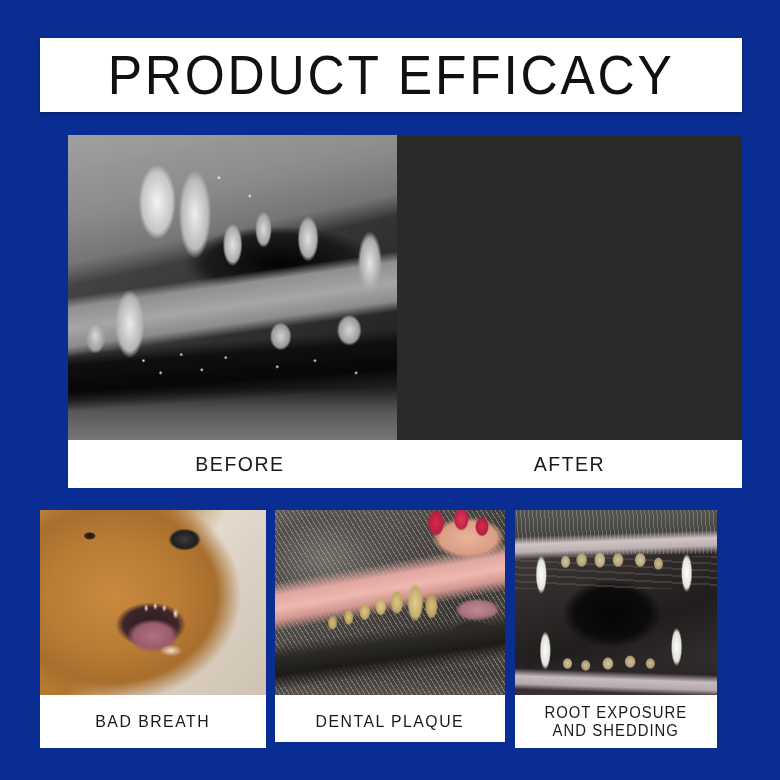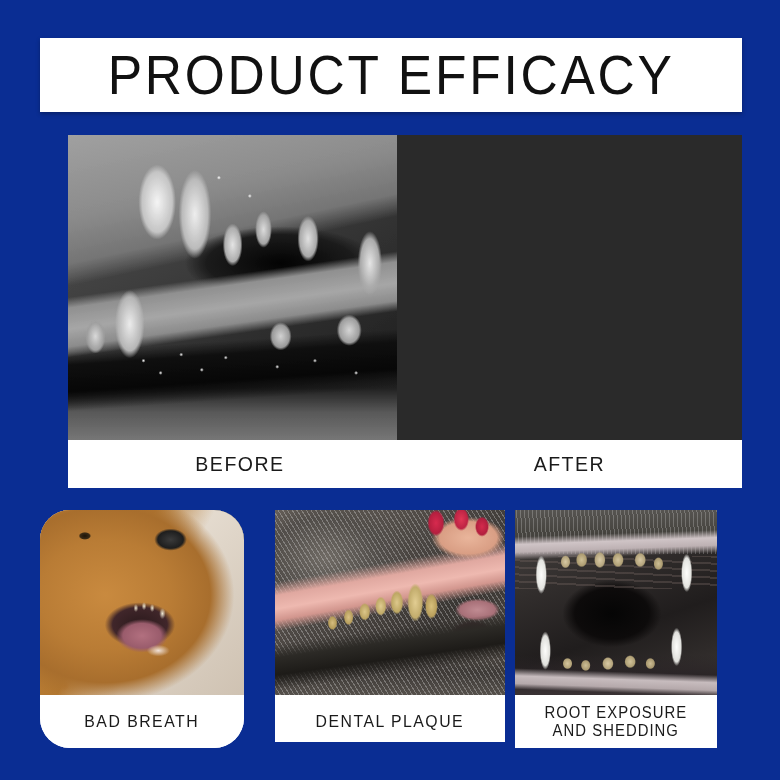--- a/index.html
+++ b/index.html
@@ -78,21 +78,21 @@
   }
 
   
   #panel-before { left: 40px;  top: 135px; width: 343px; height: 353px; margin-left: 28px; }
   #panel-after  { left: 397px; top: 135px; width: 345px; height: 353px; }
   #panel-before .photo, #panel-after .photo { height: 305px; }
   #panel-before .caption, #panel-after .caption { height: 48px; }
   #panel-before .caption-text, #panel-after .caption-text { font-size: 21px; }
 
   
-  #panel-bad-breath     { left: 40px;  top: 510px; width: 204px; height: 238px; border-radius: 30px; }
+  #panel-bad-breath     { left: 40px;  top: 510px; width: 226px; height: 238px; }
   #panel-dental-plaque  { left: 275px; top: 510px; width: 230px; height: 232px; }
   #panel-root-exposure  { left: 515px; top: 510px; width: 202px; height: 238px; }
   #panel-bad-breath .photo,
   #panel-dental-plaque .photo,
   #panel-root-exposure .photo { height: 185px; }
   #panel-bad-breath .caption,
   #panel-dental-plaque .caption,
   #panel-root-exposure .caption { height: 53px; }
   #panel-bad-breath .caption-text,
   #panel-dental-plaque .caption-text { font-size: 17px; }

